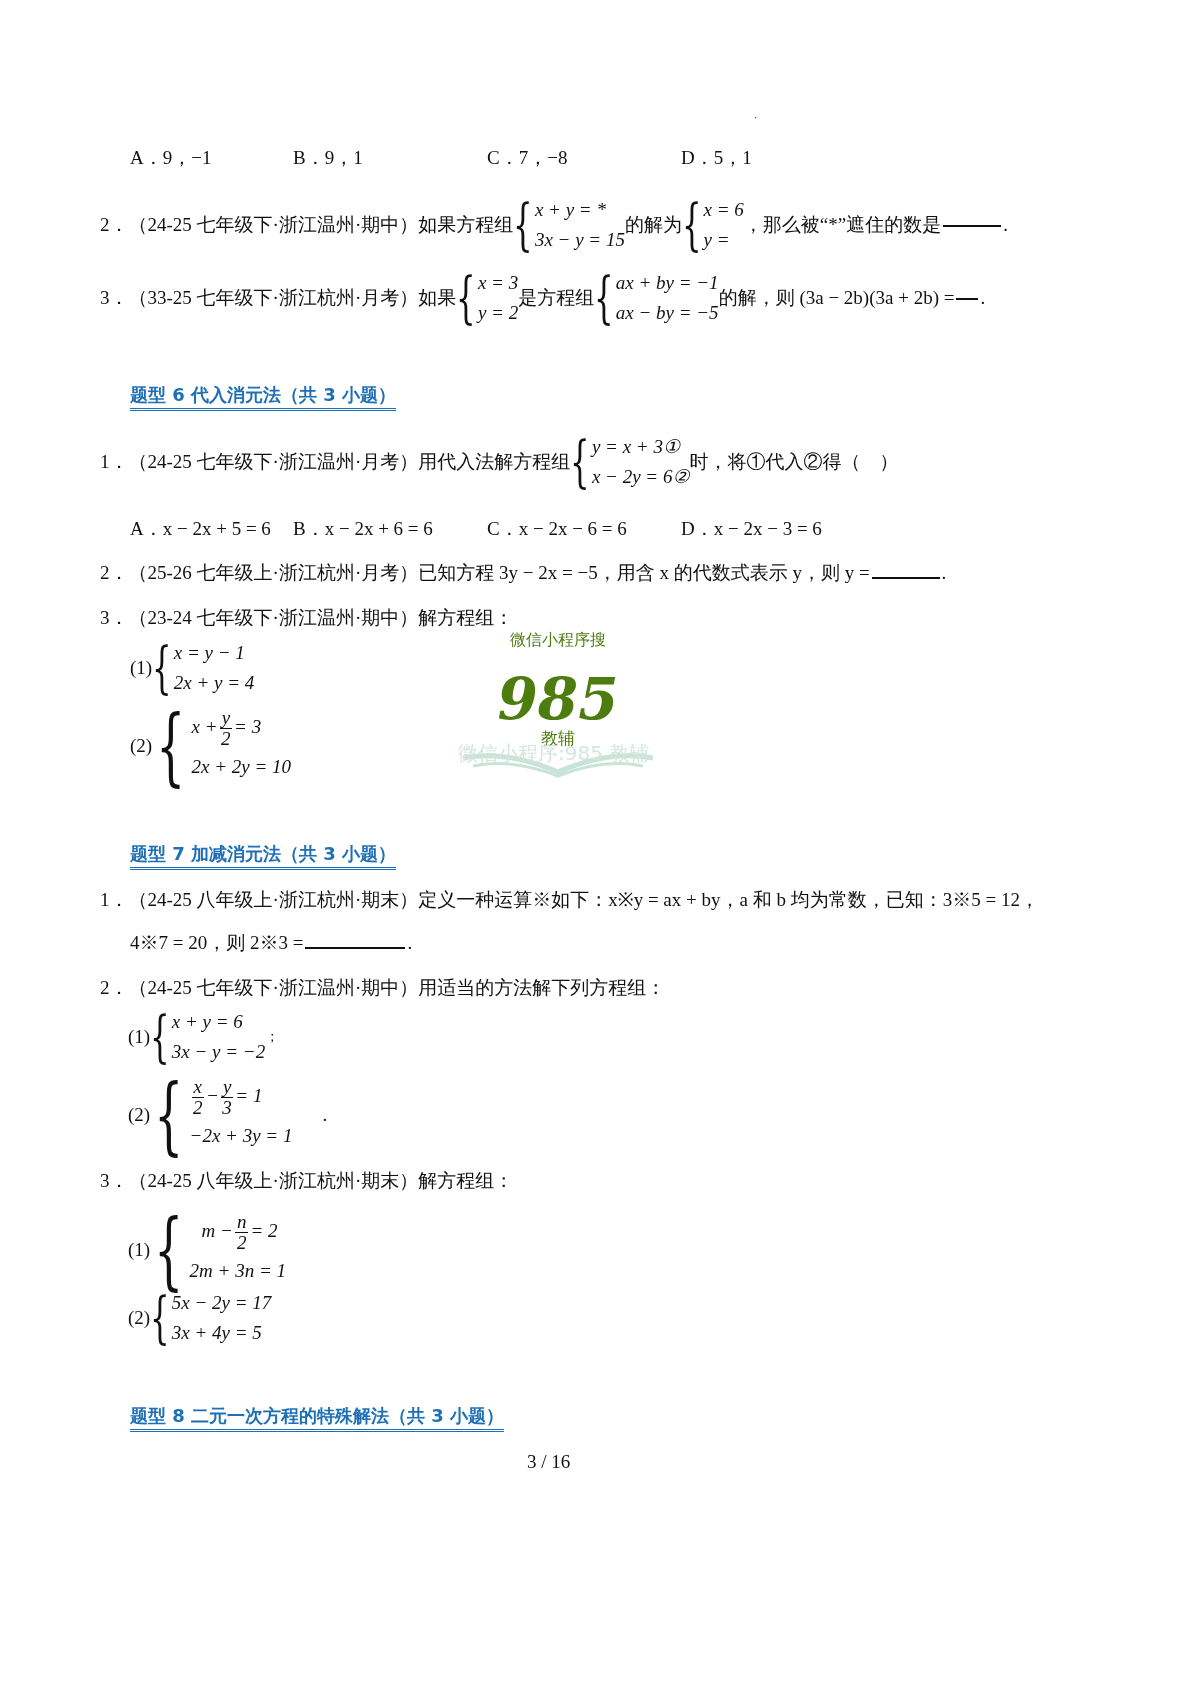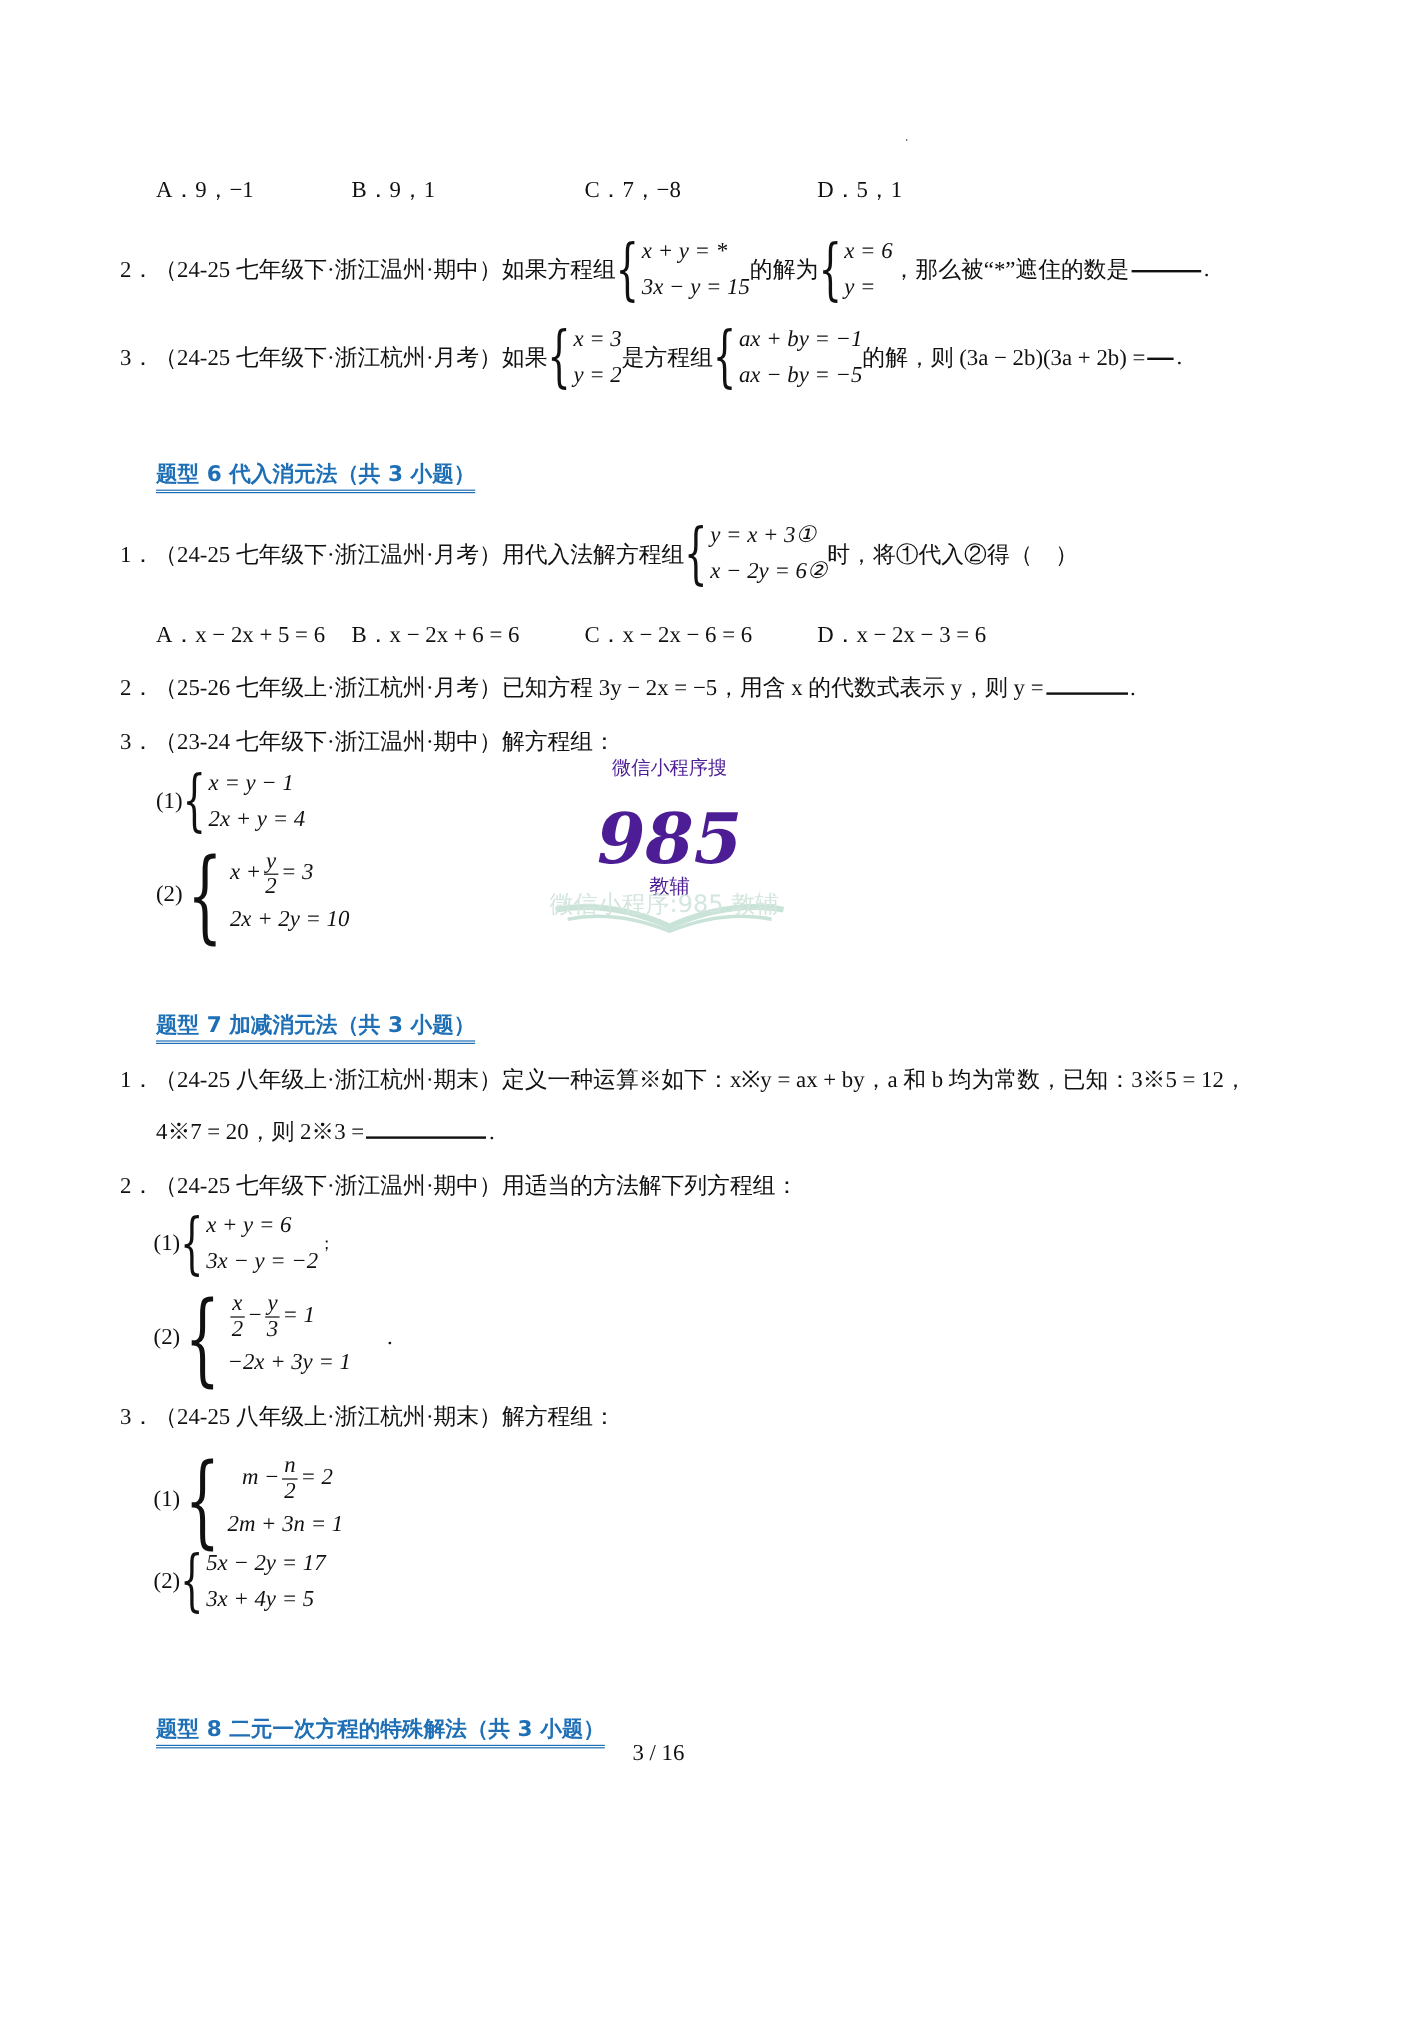--- a/index.html
+++ b/index.html
@@ -9,21 +9,21 @@
   .it{font-style:italic;}
   .blank{display:inline-block;border-bottom:2px solid #111;vertical-align:baseline;height:1px;margin:0 2px;}
   .heading{font-family:"DejaVu Sans","Liberation Sans",sans-serif;font-weight:bold;color:#1e6fb5;font-size:18px;
            border-bottom:3px double #1e6fb5;padding-bottom:1px;}
   .sys{display:inline-flex;align-items:center;vertical-align:middle;}
   .brace{font-size:56px;line-height:1;font-weight:200;transform:scaleX(0.55);margin:0 -6px 0 -8px;font-family:"DejaVu Serif",serif;}
   .brace.big{font-size:84px;}
   .eqs{display:flex;flex-direction:column;line-height:30px;}
   .frac{display:inline-flex;flex-direction:column;align-items:center;vertical-align:middle;line-height:20px;margin:0 2px;}
   .frac .num{border-bottom:1px solid #111;padding:0 2px;}
-  .wm{position:absolute;left:458px;top:630px;width:200px;height:140px;color:#4c1d95;text-align:center;}
+  .wm{position:absolute;left:458px;top:630px;width:200px;height:140px;color:#4d7c0f;text-align:center;}
   .wm .t1{font-family:"DejaVu Sans",sans-serif;font-size:16px;}
   .wm .big{font-family:"DejaVu Serif",serif;font-size:58px;font-weight:bold;font-style:italic;line-height:56px;margin-top:20px;}
   .wm .t2{font-family:"DejaVu Sans",sans-serif;font-size:17px;}
   .wm2{position:absolute;left:458px;top:740px;color:#d4e6de;font-size:20px;font-family:"DejaVu Sans",sans-serif;}
 </style>
 </head>
 <body>
 
 <div class="abs" style="left:754px;top:112px;font-size:10px;">·</div>
 
@@ -51,21 +51,21 @@
         <span>y = </span>
       </span>
   </span>
   <span>，那么被“*”遮住的数是</span>
   <span class="blank" style="width:58px;"></span>
   <span>.</span>
 </div>
 
 <div class="abs" style="left:100px;top:268px;display:flex;align-items:center;">
   <span>3．</span>
-  <span>（24-25 七年级下·浙江杭州·月考）</span>
+  <span>（33-25 七年级下·浙江杭州·月考）</span>
   <span>如果</span>
   <span class="sys">
     <span class="brace">{</span>
     <span class="eqs it">
         <span>x = 3</span>
         <span>y = 2</span>
       </span>
   </span>
   <span>是方程组</span>
   <span class="sys">
@@ -204,15 +204,15 @@
   <span>(2)</span>
   <span class="sys">
       <span class="brace">{</span>
   <span class="eqs it">
         <span>5x − 2y = 17</span>
         <span>3x + 4y = 5</span>
       </span>
     </span>
 </div>
 
-<div class="abs heading" style="left:130px;top:1404px;margin-top:25px;">题型 8  二元一次方程的特殊解法（共 3 小题）</div>
+<div class="abs heading" style="left:130px;top:1404px;">题型 8  二元一次方程的特殊解法（共 3 小题）</div>
 
 <div class="abs" style="left:527px;top:1451px;">3 / 16</div>
 
 </body></html>

